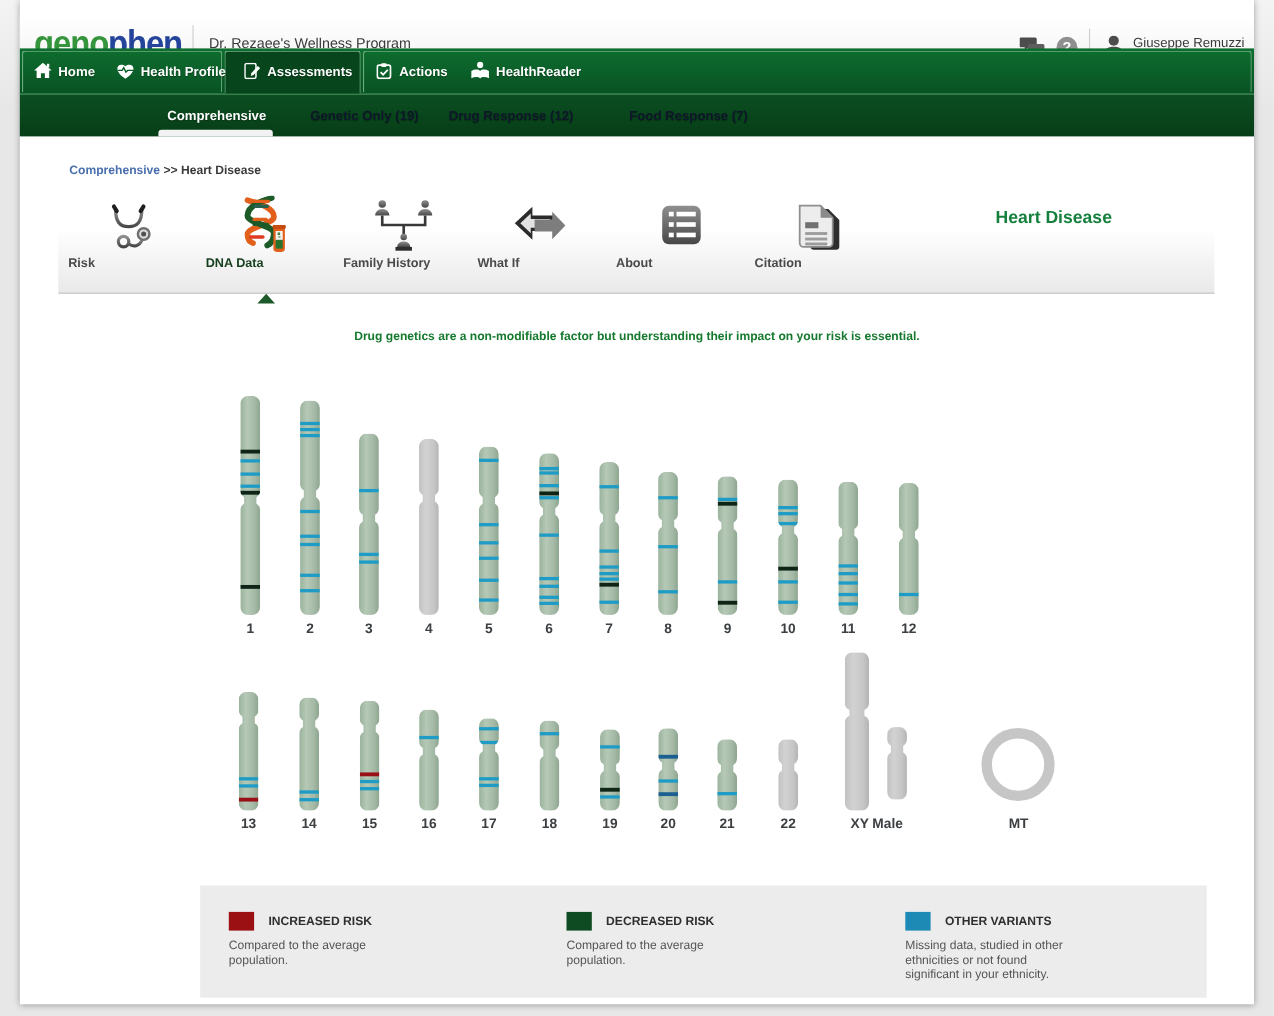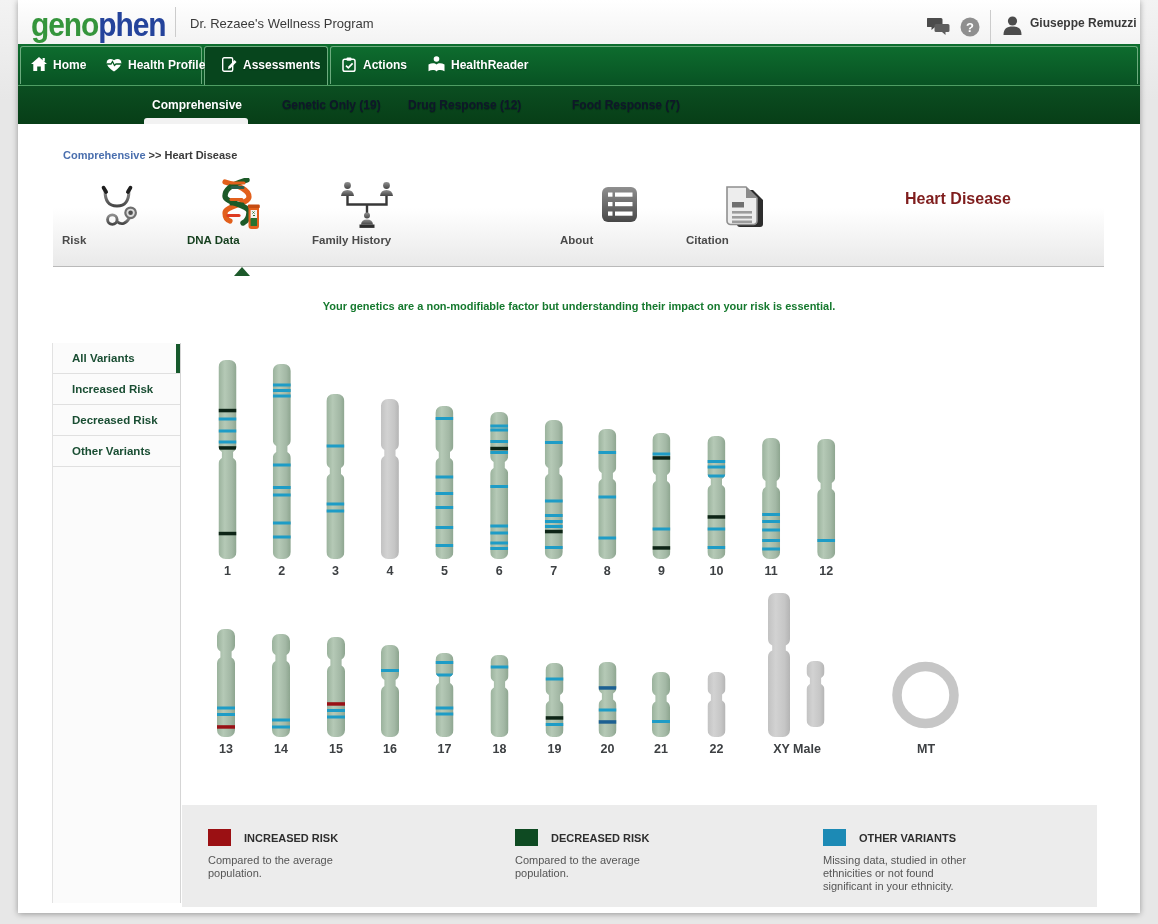--- a/index.html
+++ b/index.html
@@ -1,25 +1,25 @@
 <!DOCTYPE html>
 <html><head>
 <meta charset="utf-8">
 <style>
 html,body{margin:0;padding:0}
 body{width:1158px;height:924px;background:linear-gradient(180deg,#f3f3f3 0,#e7e7e7 100px,#e7e7e7);font-family:"Liberation Sans",sans-serif;position:relative;overflow:hidden}
 .card{position:absolute;left:18px;top:0;width:1122px;height:913px;background:#fff;box-shadow:0 1px 6px rgba(0,0,0,.35)}
 
-.hdr{position:absolute;left:0;top:0;width:1122px;height:44px;background:linear-gradient(#ffffff,#f3f3f3)}
+.hdr{position:absolute;left:0;top:16px;width:1122px;height:44px;background:linear-gradient(#ffffff,#f3f3f3)}
 .logo{position:absolute;left:13px;top:5px;font-size:34px;font-weight:bold;letter-spacing:-1.2px;transform:scaleX(0.88);transform-origin:0 0;white-space:nowrap}
 .logo .g{color:#35953c}.logo .p{color:#24439b}
 .hsep{position:absolute;left:157px;top:7px;width:1px;height:30px;background:#ccc}
 .ptitle{position:absolute;left:172px;top:16px;font-size:13px;font-weight:normal;color:#3a3a3a}
 .hico{position:absolute;top:0}
-.uname{position:absolute;left:1012px;top:16px;font-size:12px;font-weight:bold;color:#3a3a3a;white-space:nowrap}
+.uname{position:absolute;left:1012px;top:16px;font-size:12px;font-weight:normal;color:#3a3a3a;white-space:nowrap}
 
 .nav{position:absolute;left:0;top:44px;width:1122px;height:42px;background:linear-gradient(#0e6e2f,#085223)}
 .navline{position:absolute;left:0;top:85px;width:1122px;height:1px;background:#4f9e64}
 .subnav{position:absolute;left:0;top:86px;width:1122px;height:38px;background:linear-gradient(#0b4e21,#073e17)}
 .seg{position:absolute;top:2px;height:37px;border:1px solid #6cab7e;border-bottom:none;border-radius:3px 3px 0 0}
 .seg1{left:2px;width:180px}
 .seg3{left:312px;width:806px}
 .atab{position:absolute;left:186px;top:46px;width:124px;height:39px;background:#07451d;border:1px solid #6cab7e;border-bottom:none;border-radius:3px 3px 0 0;box-sizing:border-box;z-index:2}
 .nitem{position:absolute;top:0;height:40px;line-height:40px;color:#fff;font-size:12px;font-weight:bold;white-space:nowrap;text-shadow:0 1px 1px rgba(0,0,0,.35);z-index:3}
 .nitem svg{vertical-align:-3px;margin-right:6px}
@@ -178,20 +178,39 @@
 <path d="M2,18 Q2.6,12 8.5,12 Q14.4,12 15,18 Z" fill="url(#mg)"></path>
 <circle cx="47.5" cy="7.5" r="3.4" fill="url(#mg)"></circle>
 <path d="M41,18 Q41.6,12 47.5,12 Q53.4,12 54,18 Z" fill="url(#mg)"></path>
 <circle cx="28" cy="37.5" r="3" fill="url(#mg)"></circle>
 <path d="M22,46.5 Q22.5,41.5 28,41.5 Q33.5,41.5 34,46.5 Z" fill="url(#mg)"></path>
 <rect x="20.5" y="46.5" width="15" height="3.4" fill="#2e2e2e"></rect>
 </svg></div>
 <div class="rf"></div>
 <div class="lbl">Family History</div>
 </div>
+    <div class="tb" style="left:416px;top:172px">
+<div class="ic"><svg width="56" height="54" viewBox="0 0 56 54">
+          <defs>
+<linearGradient id="mg" x1="0" y1="0" x2="0" y2="1">
+              <stop offset="0" stop-color="#8f8f8f"></stop>
+              <stop offset="1" stop-color="#474747"></stop>
+            </linearGradient>
+<linearGradient id="mg2" x1="0" y1="0" x2="0" y2="1">
+              <stop offset="0" stop-color="#b5b5b5"></stop>
+              <stop offset="1" stop-color="#6e6e6e"></stop>
+            </linearGradient>
+</defs>
+<path d="M7,25 L23,10 L23,18 L42,18 L42,32 L23,32 L23,40 Z" fill="#2b2b2b"></path>
+<path d="M12,25 L21.5,16 L21.5,21 L39,21 L39,29 L21.5,29 L21.5,34 Z" fill="#e2e2e2"></path>
+<path d="M25,21.5 L41,21.5 L41,14.5 L53,27 L41,39.5 L41,32.5 L25,32.5 Z" fill="#7d7d7d"></path>
+</svg></div>
+<div class="rf"></div>
+<div class="lbl">What If</div>
+</div>
     <div class="tb" style="left:542px;top:172px">
 <div class="ic"><svg width="56" height="54" viewBox="0 0 56 54">
           <defs>
 <linearGradient id="mg" x1="0" y1="0" x2="0" y2="1">
               <stop offset="0" stop-color="#8f8f8f"></stop>
               <stop offset="1" stop-color="#474747"></stop>
             </linearGradient>
 <linearGradient id="mg2" x1="0" y1="0" x2="0" y2="1">
               <stop offset="0" stop-color="#b5b5b5"></stop>
               <stop offset="1" stop-color="#6e6e6e"></stop>
@@ -227,28 +246,22 @@
 <path d="M33,9 L44,20 L33,20 Z" fill="#8a8a8a"></path>
 <rect x="19" y="24" width="12" height="5.5" fill="#707070"></rect>
 <rect x="19" y="33" width="20" height="2.6" fill="#9c9c9c"></rect>
 <rect x="19" y="38" width="20" height="2.6" fill="#9c9c9c"></rect>
 <rect x="19" y="42.5" width="20" height="2.6" fill="#9c9c9c"></rect>
 </svg></div>
 <div class="rf"></div>
 <div class="lbl">Citation</div>
 </div>
   <div class="tri"></div>
-  <div style="position:absolute;left:887px;top:190px;font-size:16px;font-weight:bold;color:#7f1d1d">Heart Disease</div>
-  <div class="msg">Your genetics are a non-modifiable factor but understanding their impact on your risk is essential.</div>
-  <div class="side">
-    <div class="srow" style="top:0">All Variants<div class="sbar"></div></div>
-    <div class="srow" style="top:31px">Increased Risk</div>
-    <div class="srow" style="top:62px">Decreased Risk</div>
-    <div class="srow" style="top:93px">Other Variants</div>
-  </div>
+  <div style="position:absolute;left:887px;top:190px;font-size:16px;font-weight:bold;color:#15803d">Heart Disease</div>
+  <div class="msg">Drug genetics are a non-modifiable factor but understanding their impact on your risk is essential.</div>
   <div class="leg">
     <div class="litem" style="left:26px">
       <div class="lsq" style="background:#9b1013"></div>
         <div class="llbl">INCREASED RISK</div>
       <div class="ltxt">Compared to the average<br>population.</div>
     </div>
     <div class="litem" style="left:333px">
       <div class="lsq" style="background:#0e4a22"></div>
         <div class="llbl">DECREASED RISK</div>
       <div class="ltxt">Compared to the average<br>population.</div>

